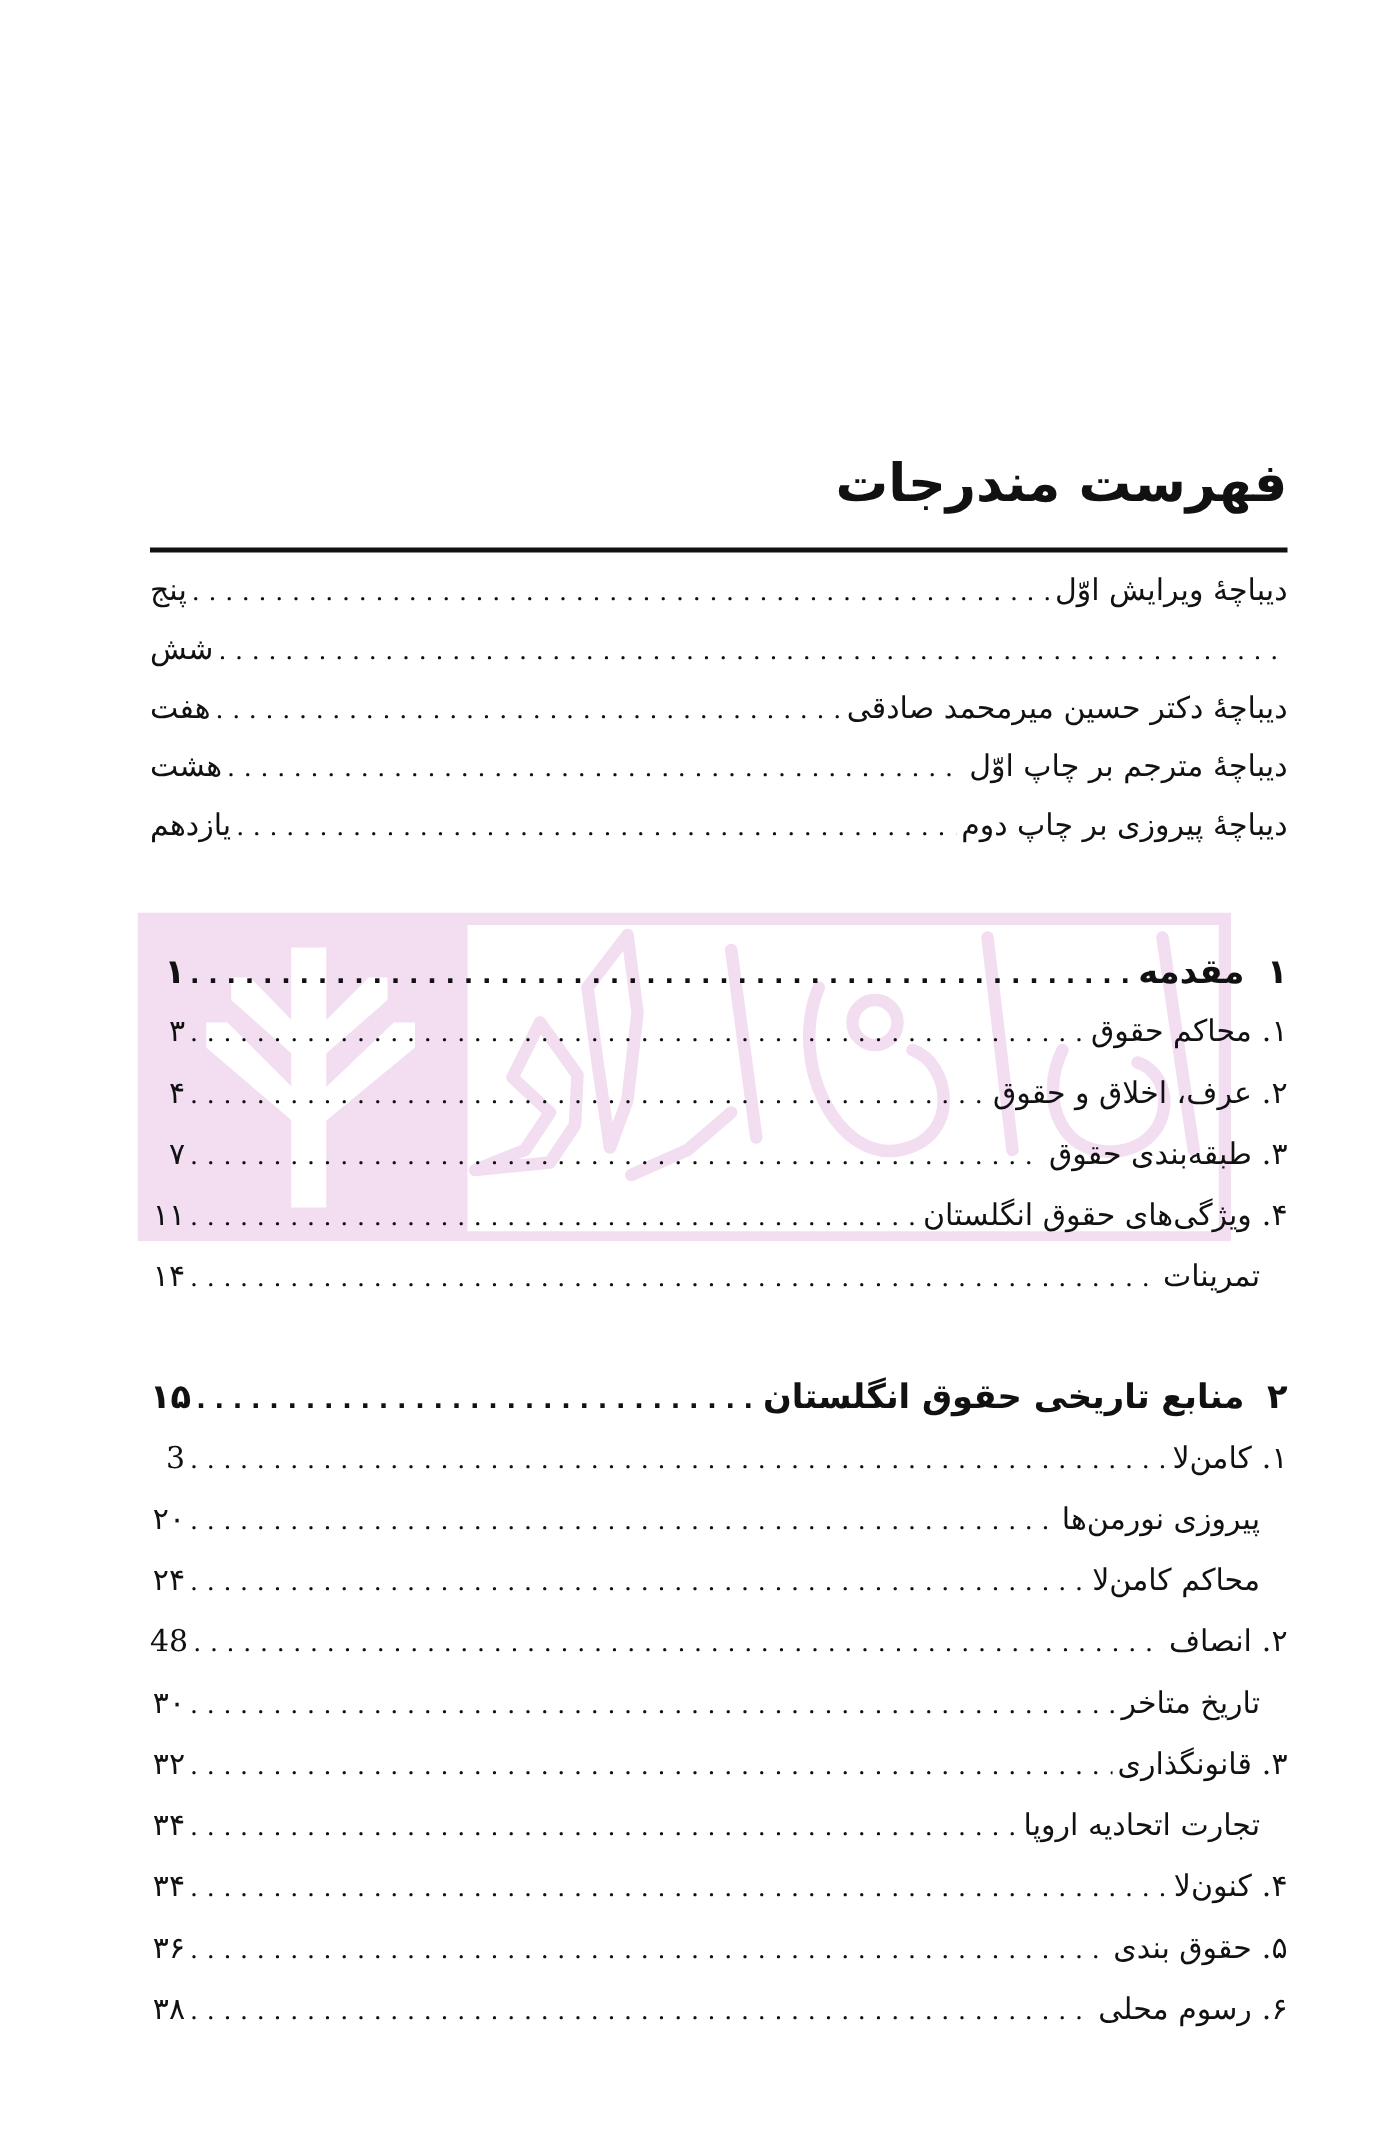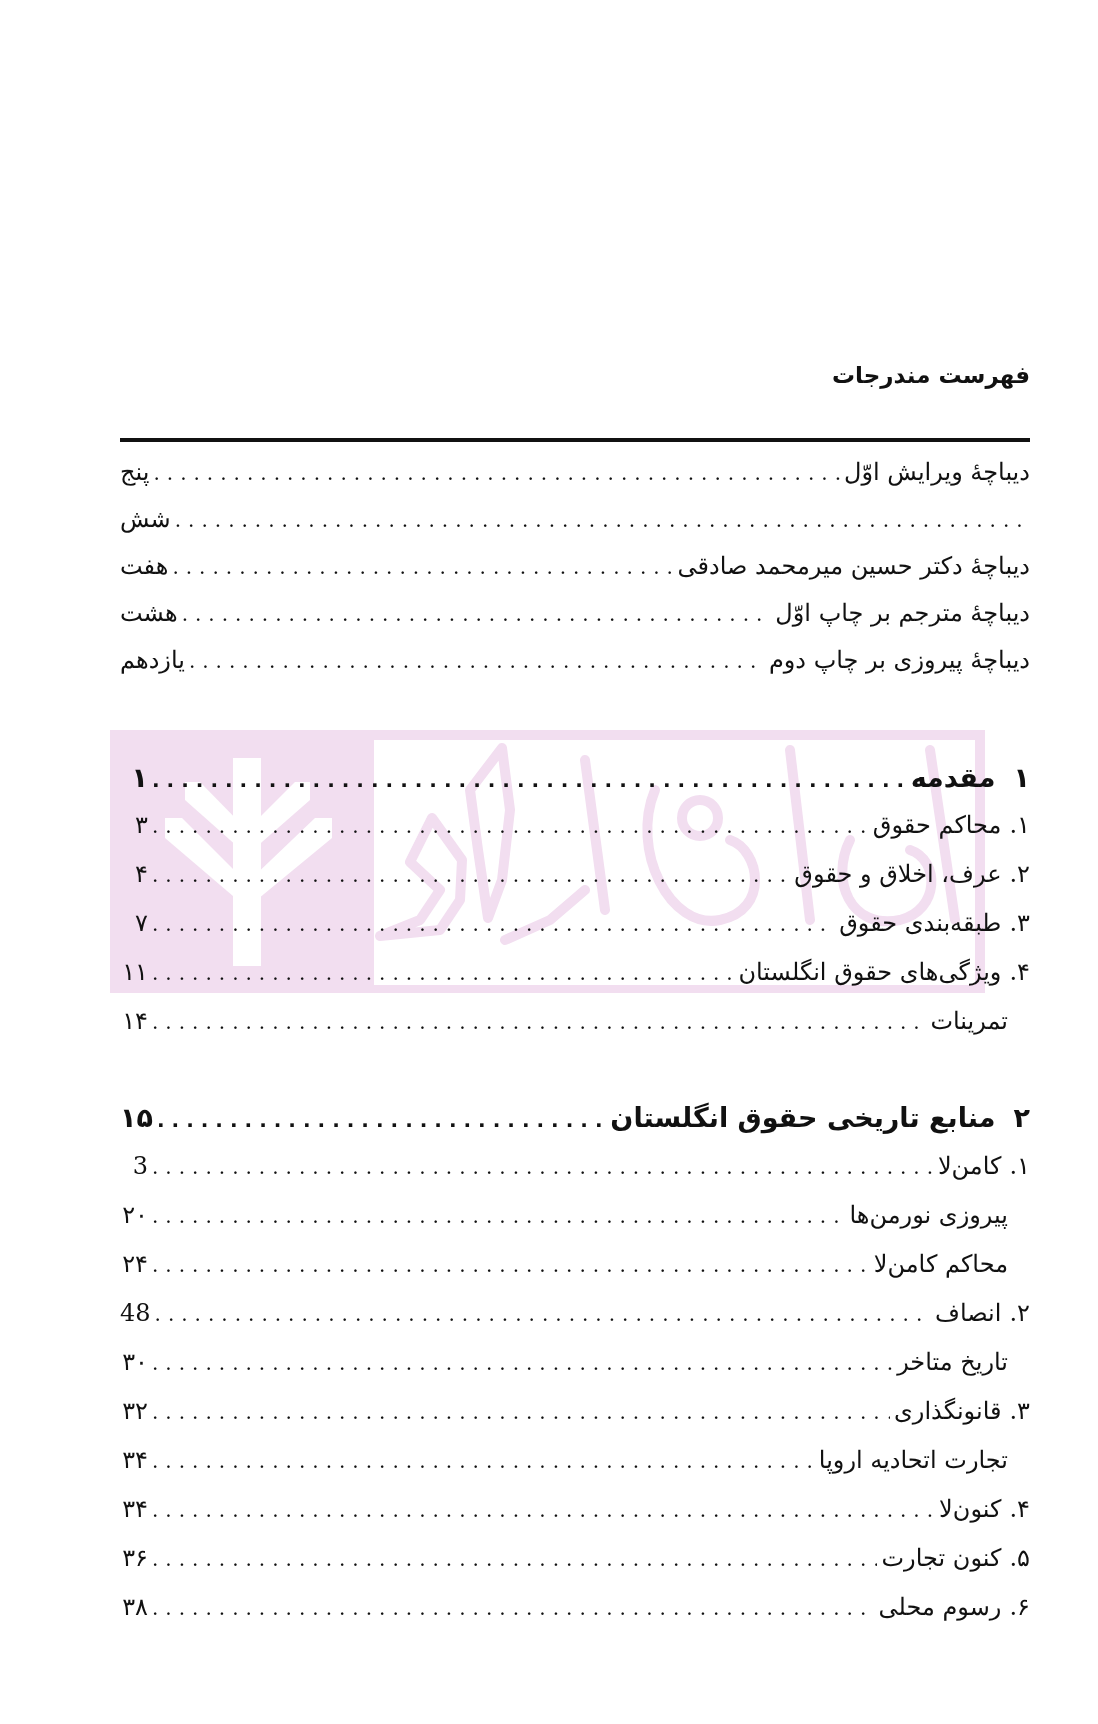--- a/index.html
+++ b/index.html
@@ -1,20 +1,20 @@
 <!DOCTYPE html>
 <html><head>
 <meta charset="utf-8">
 <style>
   html, body { margin: 0; padding: 0; background: #ffffff; }
   body { width: 1098px; height: 1724px; position: relative; overflow: hidden;
          font-family: "DejaVu Serif", "Liberation Serif", serif; color: #111; }
   .page { position: absolute; left: 0; top: 0; width: 1098px; height: 1724px; }
 
-  .toc-title { position: absolute; right: 68px; top: 362px; font-size: 23px; font-weight: bold;
+  .toc-title { position: absolute; right: 68px; top: 362px; font-size: 42px; font-weight: bold;
                font-family: "DejaVu Sans", sans-serif; direction: rtl; letter-spacing: 0; }
   .title-rule { position: absolute; left: 120px; right: 68px; top: 438px; height: 4px; background: #111; }
 
   .watermark { position: absolute; left: 110px; top: 730px; width: 875px; height: 263px; z-index: 0; }
 
   .toc { position: absolute; left: 120px; right: 68px; z-index: 1; direction: rtl; }
   .row { position: absolute; left: 0; right: 0; height: 40px; display: flex; align-items: baseline;
          direction: rtl; font-size: 24px; line-height: 40px; }
   .row .label { white-space: nowrap; flex: 0 0 auto; }
   .row .leader { flex: 1 1 auto; overflow: hidden; white-space: nowrap; direction: ltr; text-align: right;
@@ -167,21 +167,21 @@
       <span class="page-no">۳۴</span>
     </div>
     <div class="row sub" style="top:1489px;">
       <span class="idx">۴.</span>
       <span class="label">کنون‌لا</span>
       <span class="leader">............................................................................................................</span>
       <span class="page-no">۳۴</span>
     </div>
     <div class="row sub" style="top:1538px;">
       <span class="idx">۵.</span>
-      <span class="label">کنون تجارت</span>
+      <span class="label">حقوق بندی</span>
       <span class="leader">............................................................................................................</span>
       <span class="page-no">۳۶</span>
     </div>
     <div class="row sub" style="top:1587px;">
       <span class="idx">۶.</span>
       <span class="label">رسوم محلی</span>
       <span class="leader">............................................................................................................</span>
       <span class="page-no">۳۸</span>
     </div>
 

